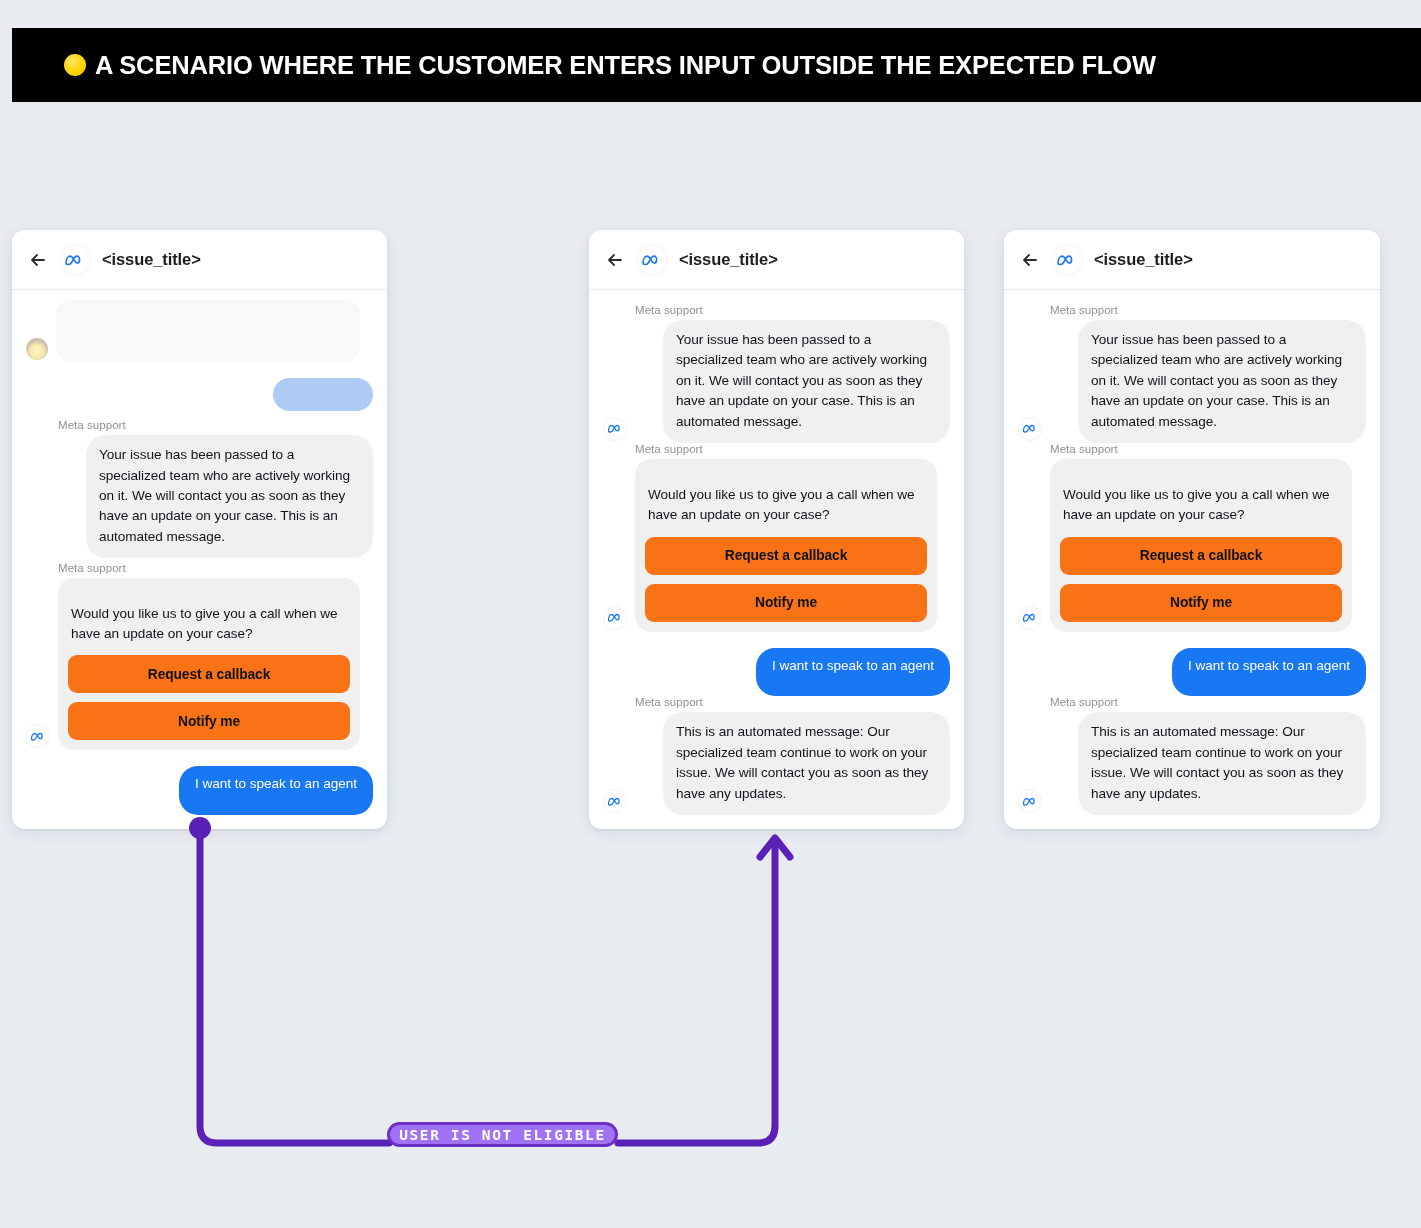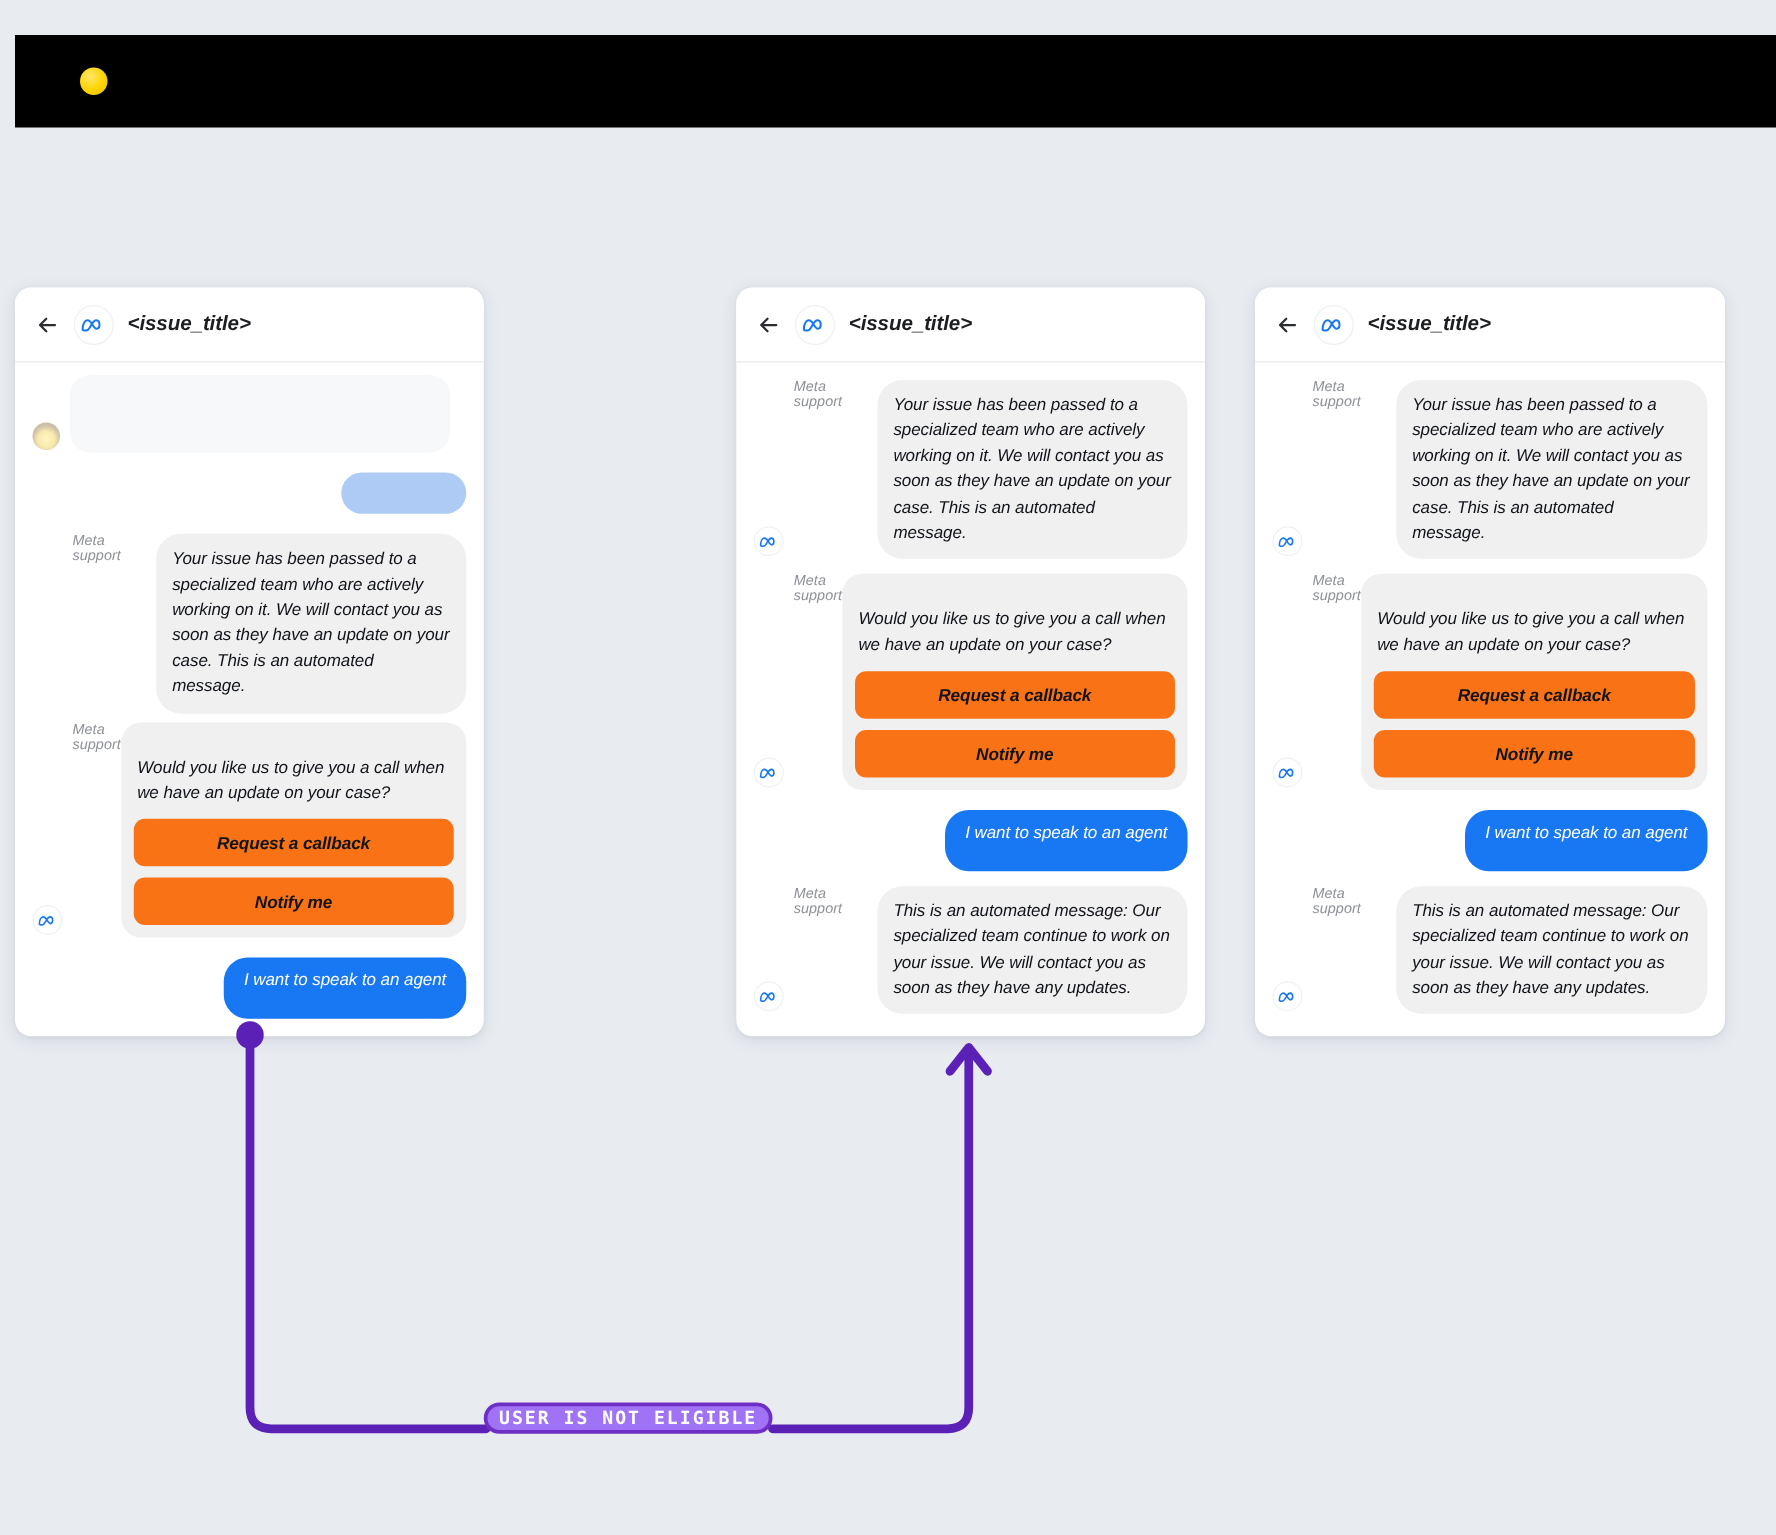--- a/index.html
+++ b/index.html
@@ -48,21 +48,20 @@
 
   
   .panel {
     position: absolute;
     background: #ffffff;
     border-radius: 13px;
     box-shadow: 0 3px 14px rgba(28,42,66,0.10), 0 1px 3px rgba(28,42,66,0.06);
     overflow: hidden;
     display: flex;
     flex-direction: column;
-    font-style: italic;
   }
   #panel-1 { left: 12px;   top: 230px; width: 375px; height: 599px; }
   #panel-2 { left: 589px;  top: 230px; width: 375px; height: 599px; }
   #panel-3 { left: 1004px; top: 230px; width: 376px; height: 599px; }
 
   
   .panel-head {
     height: 60px;
     flex: 0 0 60px;
     background: #ffffff;
@@ -107,21 +106,21 @@
     flex: 1 1 auto;
     padding: 10px 14px 14px 14px;
     display: flex;
     flex-direction: column;
     overflow: hidden;
     position: relative;
   }
   .thread.offset-top { padding-top: 14px; }
 
   .msg-row { display: flex; align-items: flex-end; gap: 8px; }
-  .msg-col { display: flex; flex-direction: row; flex: 1 1 auto; min-width: 0; }
+  .msg-col { display: flex; flex-direction: column; flex: 1 1 auto; min-width: 0; }
 
   .sender-label {
     font-size: 11.5px;
     color: #8d9096;
     margin: 0 0 4px 44px;
     letter-spacing: 0.05px;
   }
   .bot-badge {
     width: 24px;
     height: 24px;
@@ -239,20 +238,21 @@
     white-space: nowrap;
   }
 </style>
 </head>
 <body>
 
 <div id="root">
 
   <div class="banner">
     <span class="banner-dot"></span>
+    <span class="banner-title">A SCENARIO WHERE THE CUSTOMER ENTERS INPUT OUTSIDE THE EXPECTED FLOW</span>
   </div>
 
   <div class="panel" id="panel-1">
     <div class="panel-head">
       <span class="back-arrow">
         <svg viewBox="0 0 20 20" fill="none" stroke="currentColor" stroke-width="1.8" stroke-linecap="round" stroke-linejoin="round">
             <path d="M16 10H4M9 5l-5 5 5 5"></path>
           </svg>
       </span>
       <span class="meta-avatar">

